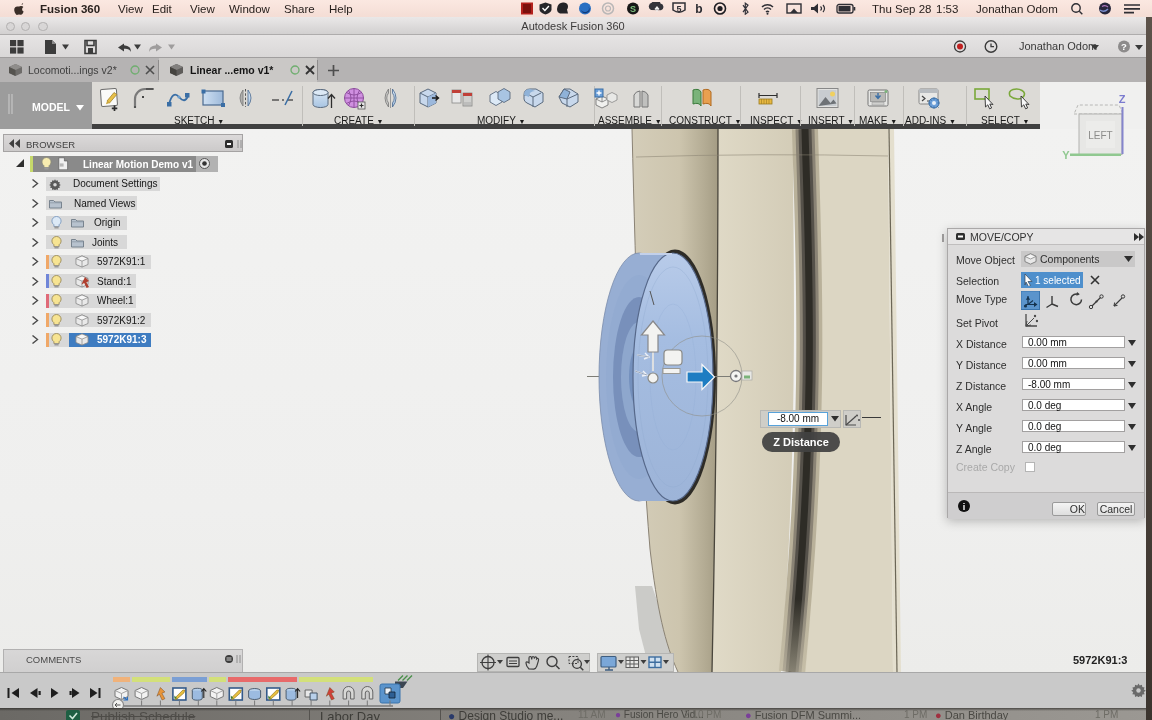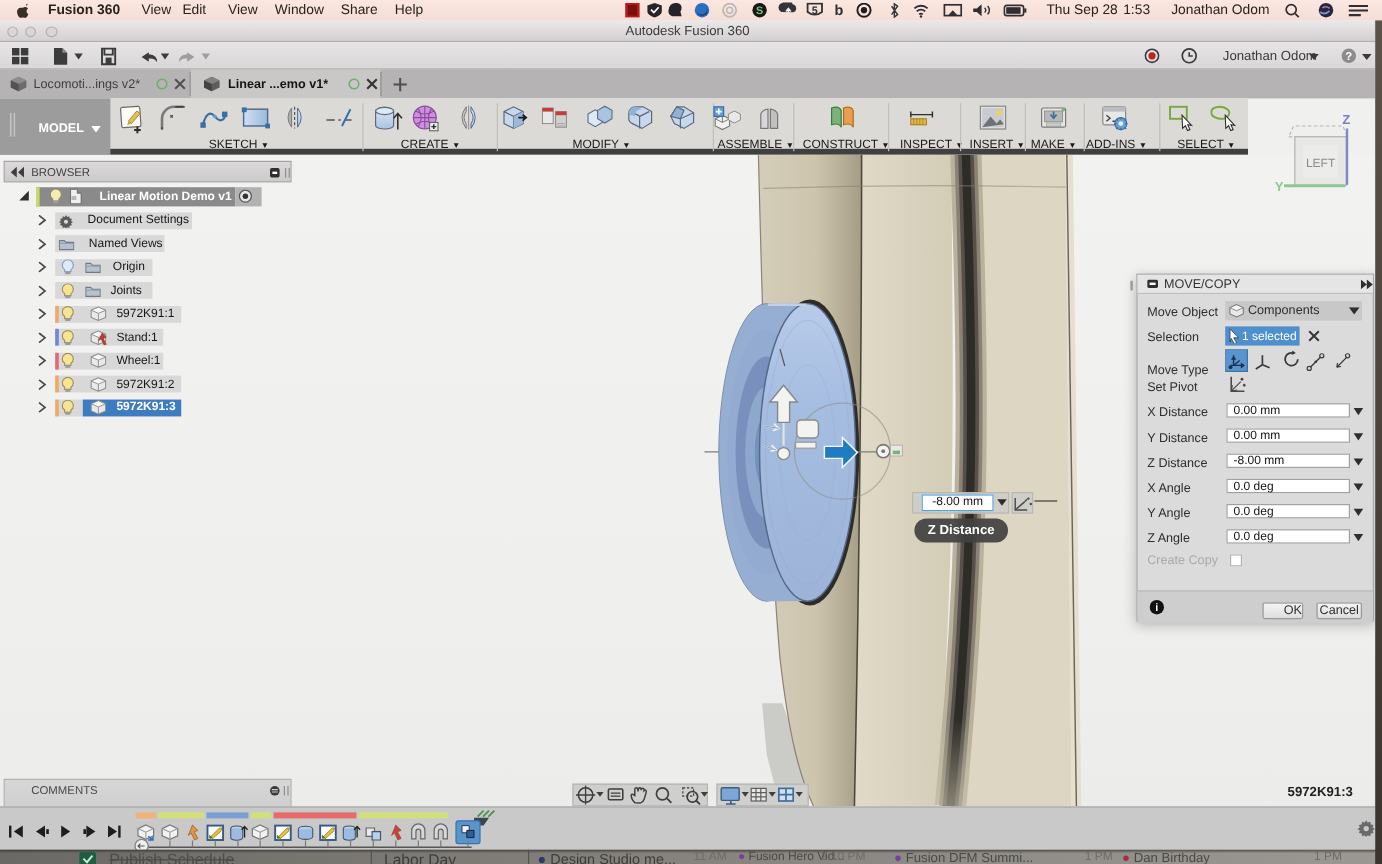--- a/index.html
+++ b/index.html
@@ -641,21 +641,21 @@
   <div class="dlbl" style="top:46px">Selection</div>
   <div class="abs" style="left:73px;top:43px;width:62px;height:16px;background:#4e8fcc;color:#fff">
     <svg class="abs" style="left:3px;top:2px" width="10" height="12">
           <path d="M1 0 l7 7.5 h-4 l2.5 4 -2 1 -2.5-4.5 -1 3z" fill="#fff" stroke="#345" stroke-width=".7"></path>
         </svg>
     <span class="abs" style="left:14px;top:2.5px;font-size:10px">1 selected</span>
   </div>
   <svg class="abs" style="left:142px;top:46px" width="11" height="11">
         <path d="M1 1 l8 8 m0-8 l-8 8" stroke="#333" stroke-width="1.6"></path>
       </svg>
-  <div class="dlbl" style="top:74px">Move Type</div>
+  <div class="dlbl" style="top:64px">Move Type</div>
   <svg class="abs" style="left:73px;top:62px" width="110" height="20" id="movetype">
         <rect x="0" y="0" width="18.5" height="18.5" fill="#5b94cc" stroke="#3a74ad"></rect>
         <path d="M4.5 13.5 h9 M7 13.5 v-8.5" stroke="#15334f" stroke-width="1.2" fill="none"></path>
         <path d="M13 11 l3.5 2.5 -3.5 2.5z M7 5.5 l-2.2 3.2 h4.4z" fill="#15334f"></path>
         <path d="M7 13.5 l5-4" stroke="#15334f" stroke-width="1.1"></path>
         <circle cx="4.5" cy="15" r="1.6" fill="#15334f"></circle>
         <g stroke="#3a3a3a" stroke-width="1.4" fill="none">
           <path d="M31 13 v-8 M31 13 l-5.5 3.5 M31 13 l6 2.5"></path>
         </g>
         <path d="M57.5 3.6 a5.3 5.3 0 1 0 3 4.8" stroke="#3a3a3a" stroke-width="1.5" fill="none"></path>

